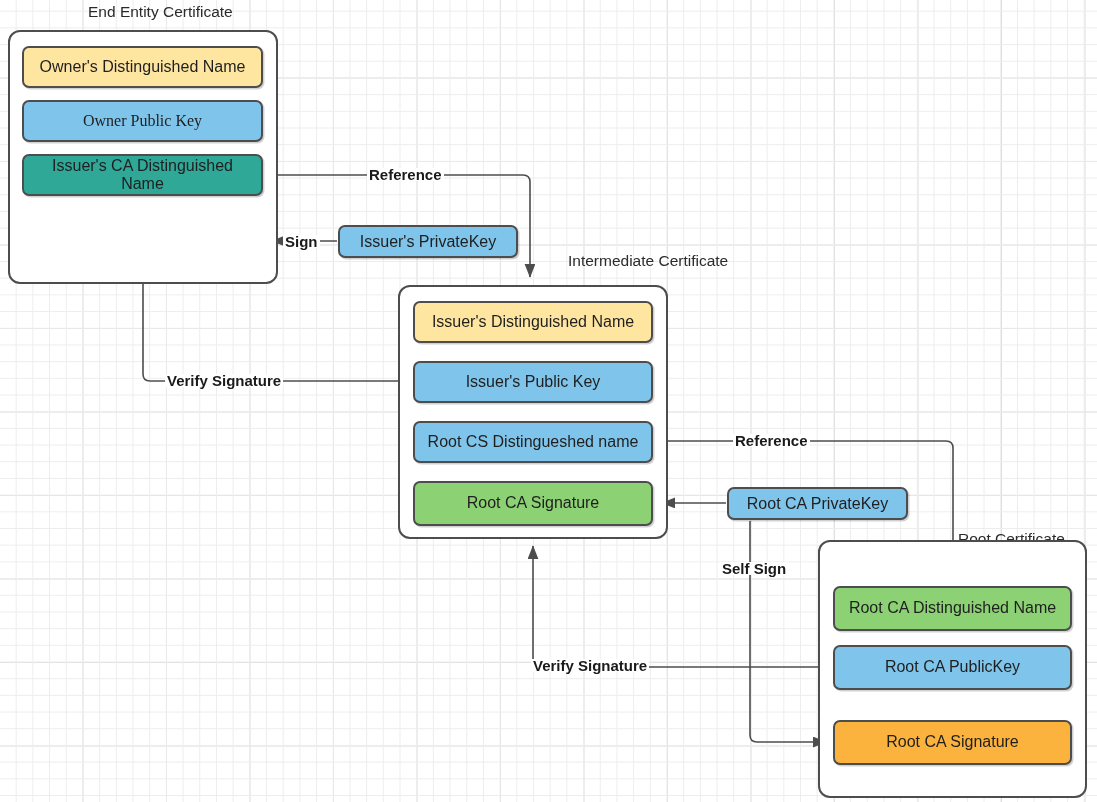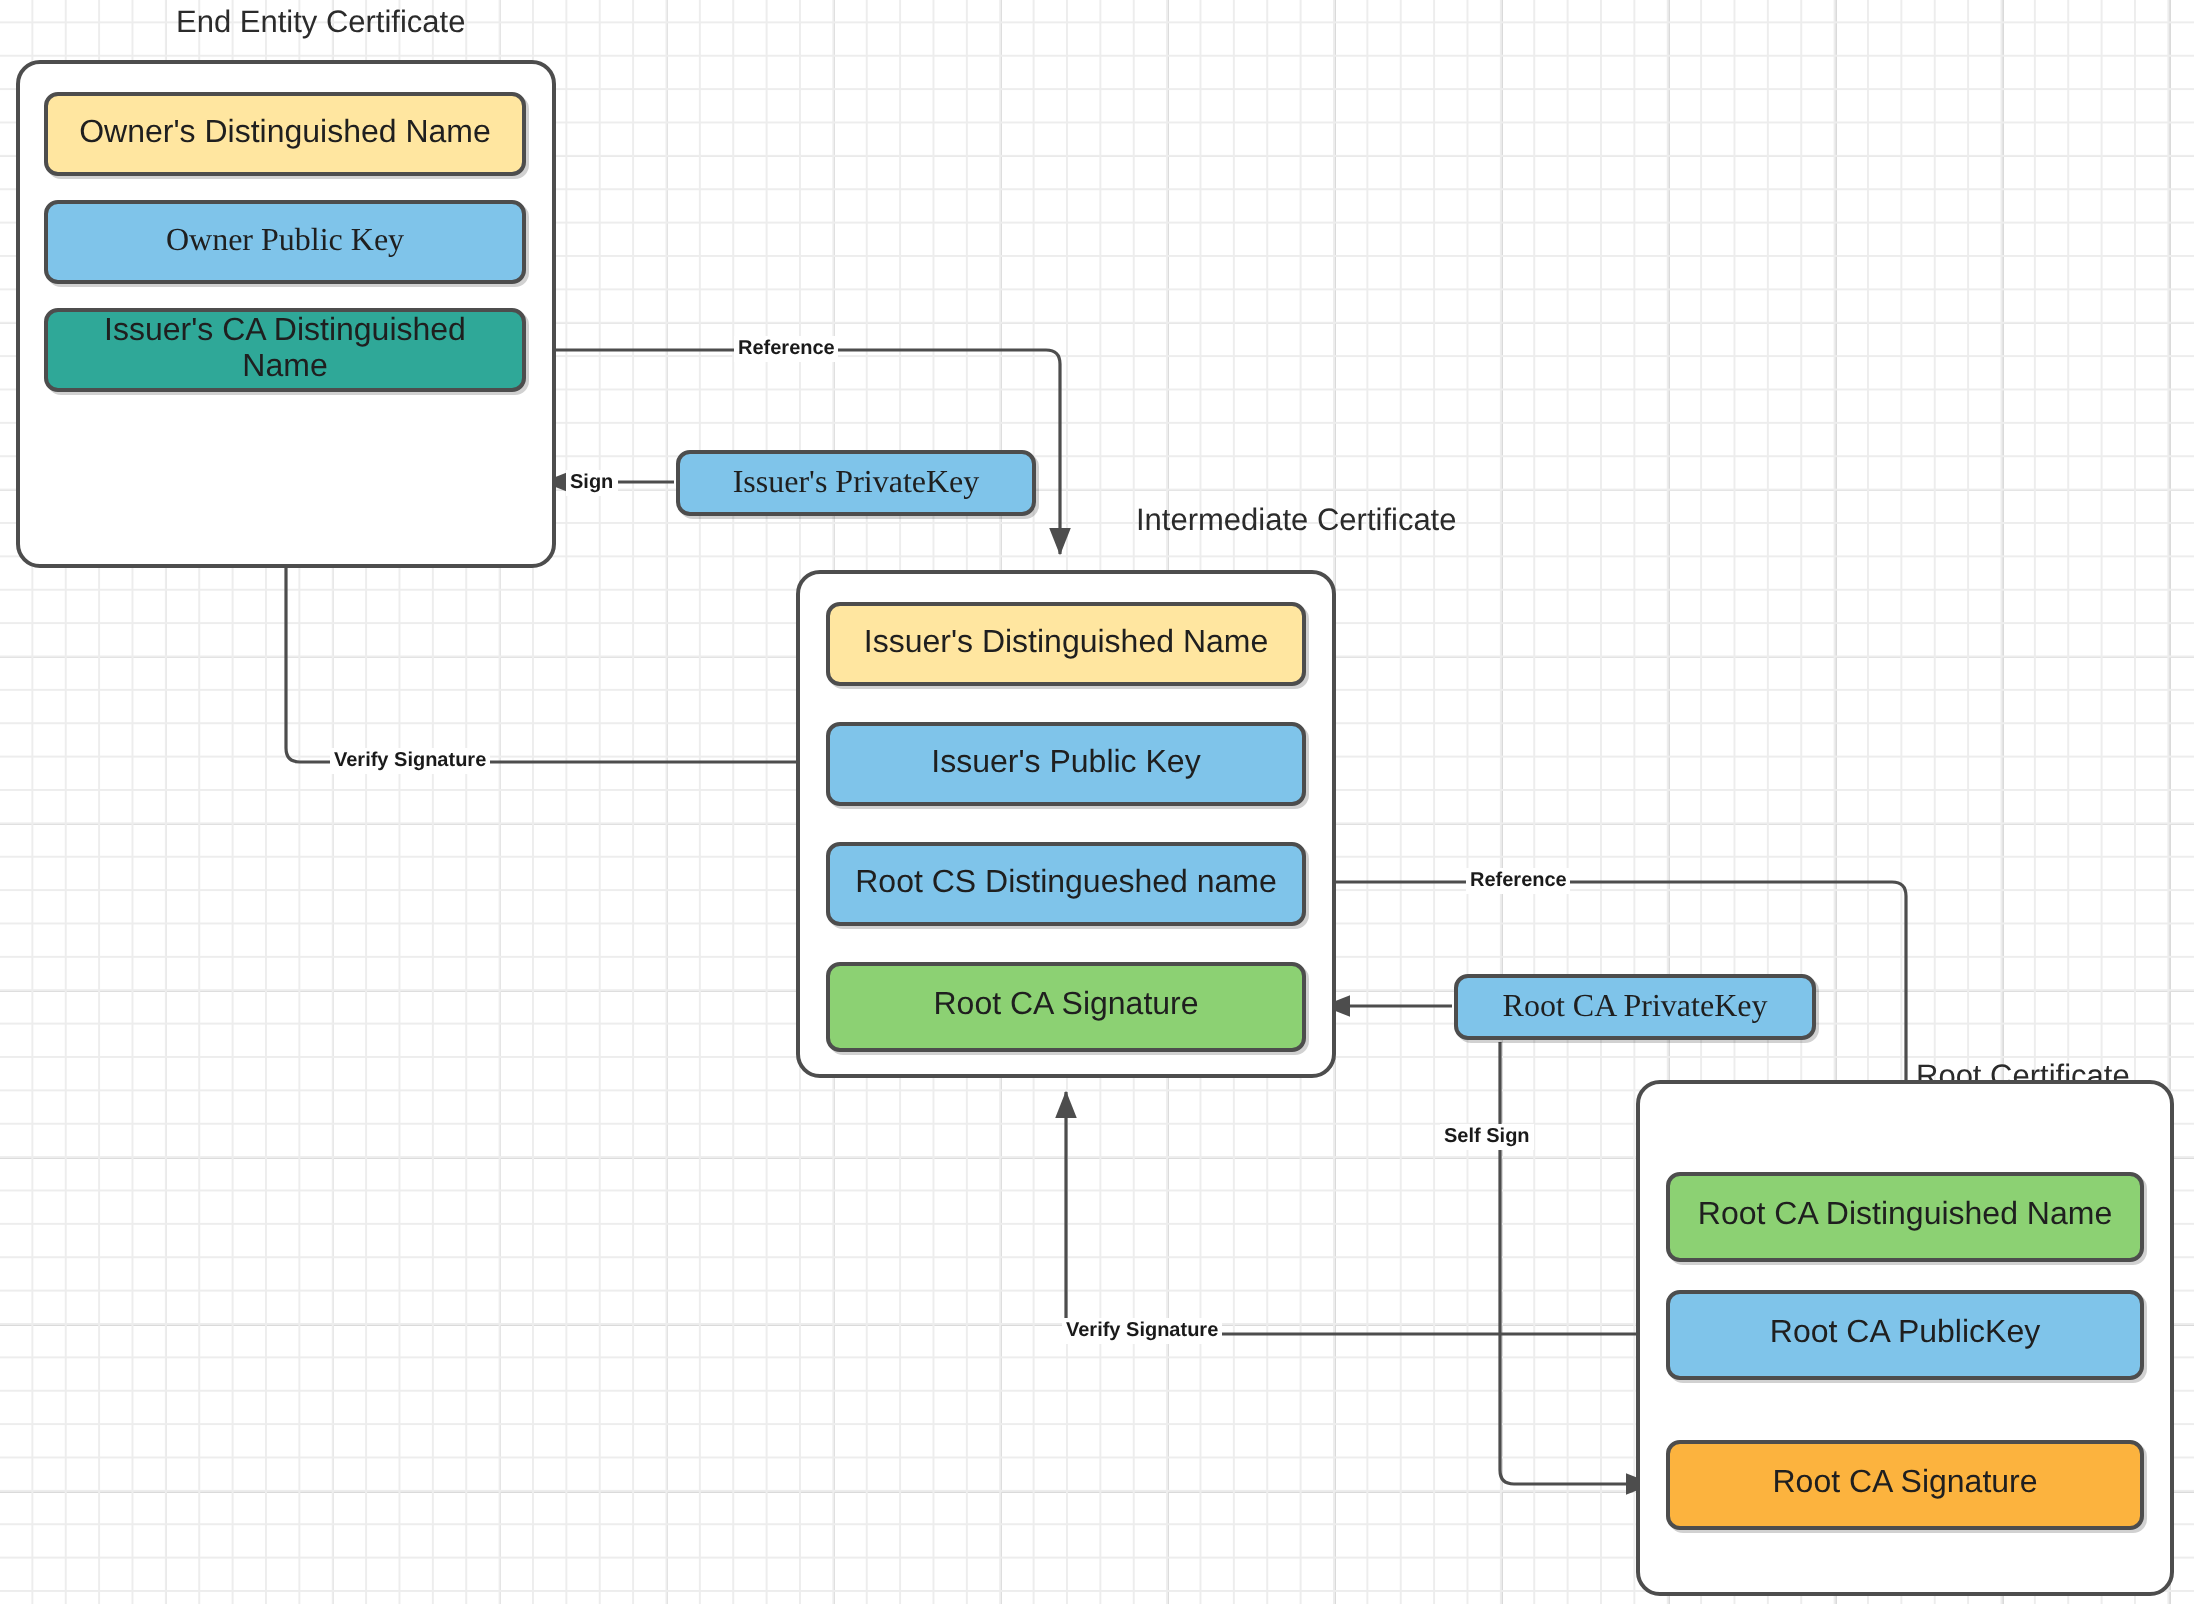--- a/index.html
+++ b/index.html
@@ -64,31 +64,30 @@
     box-sizing: border-box;
     border: 2px solid #4d4d4d;
     border-radius: 7px;
     display: flex;
     align-items: center;
     justify-content: center;
     text-align: center;
     font-size: 16px;
     color: #1f1f1f;
     box-shadow: 1.5px 1.5px 0 rgba(0,0,0,0.18);
-    font-family: Liberation Serif, serif;
   }
   .group-title {
     position: absolute;
     font-size: 15.5px;
     color: #2b2b2b;
     white-space: nowrap;
   }
   .edge-label {
     position: absolute;
-    font-size: 10px;
+    font-size: 15px;
     font-weight: bold;
     color: #1a1a1a;
     white-space: nowrap;
     background: #ffffff;
     padding: 0 2px;
     line-height: 13px;
   }
 </style>
 </head>
 <body>

